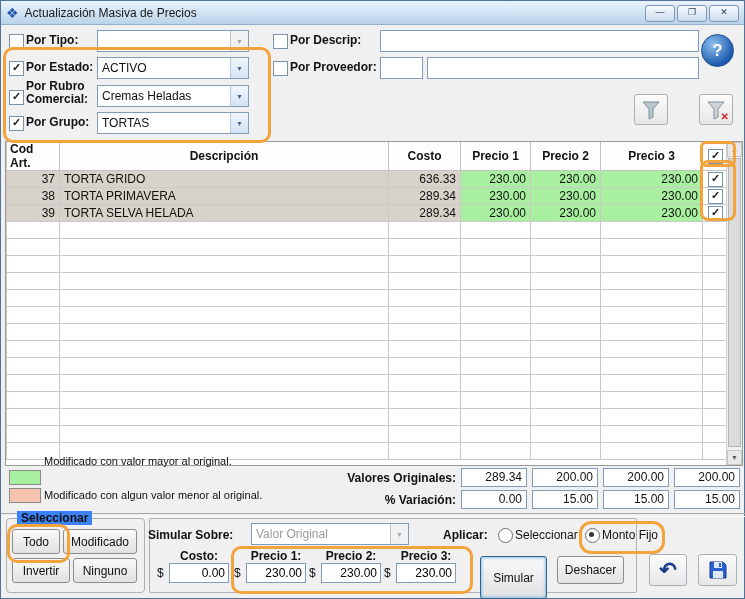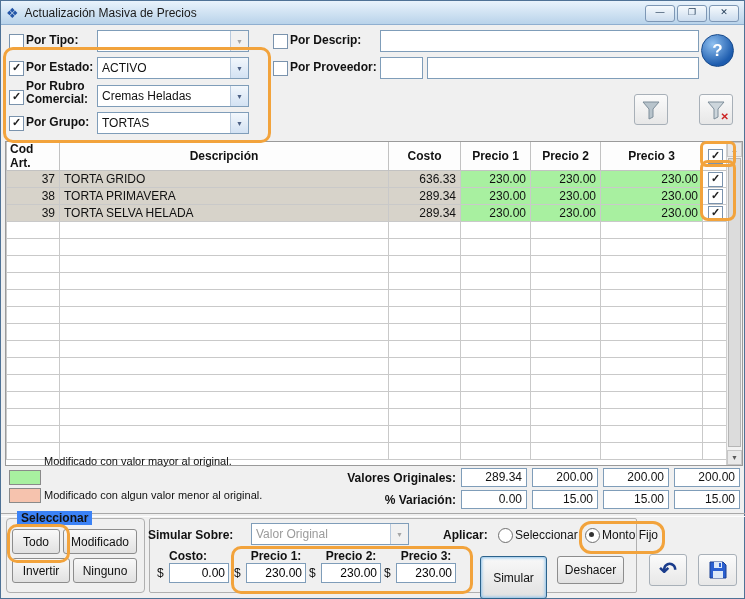--- a/index.html
+++ b/index.html
@@ -357,21 +357,21 @@
   <div class="dd dis" style="left:250px;top:522px;width:158px;">
     <span class="dd-text">Valor Original</span>
     <span class="dd-btn">▼</span>
   </div>
   <span class="blbl" style="left:442px;top:527px;">Aplicar:</span>
   <span class="radio" style="left:497px;top:527px;"></span>
   <span class="nlbl" style="left:514px;top:527px;">Seleccionar</span>
   <span class="radio sel" style="left:584px;top:527px;"></span>
   <span class="nlbl" style="left:601px;top:527px;">Monto Fijo</span>
 
-  <span class="blbl" style="left:168px;top:548px;width:60px;text-align:left;">Costo:</span>
+  <span class="blbl" style="left:168px;top:548px;width:60px;text-align:center;">Costo:</span>
   <span class="nlbl" style="left:156px;top:565px;">$</span>
   <input class="tin money" style="left: 168px; top: 562px; width: 60px; height: 20px;" value="0.00">
 
   <span class="blbl" style="left:245px;top:548px;width:60px;text-align:center;">Precio 1:</span>
   <span class="nlbl" style="left:233px;top:565px;">$</span>
   <input class="tin money" style="left: 245px; top: 562px; width: 60px; height: 20px;" value="230.00">
 
   <span class="blbl" style="left:320px;top:548px;width:60px;text-align:center;">Precio 2:</span>
   <span class="nlbl" style="left:308px;top:565px;">$</span>
   <input class="tin money" style="left: 320px; top: 562px; width: 60px; height: 20px;" value="230.00">

